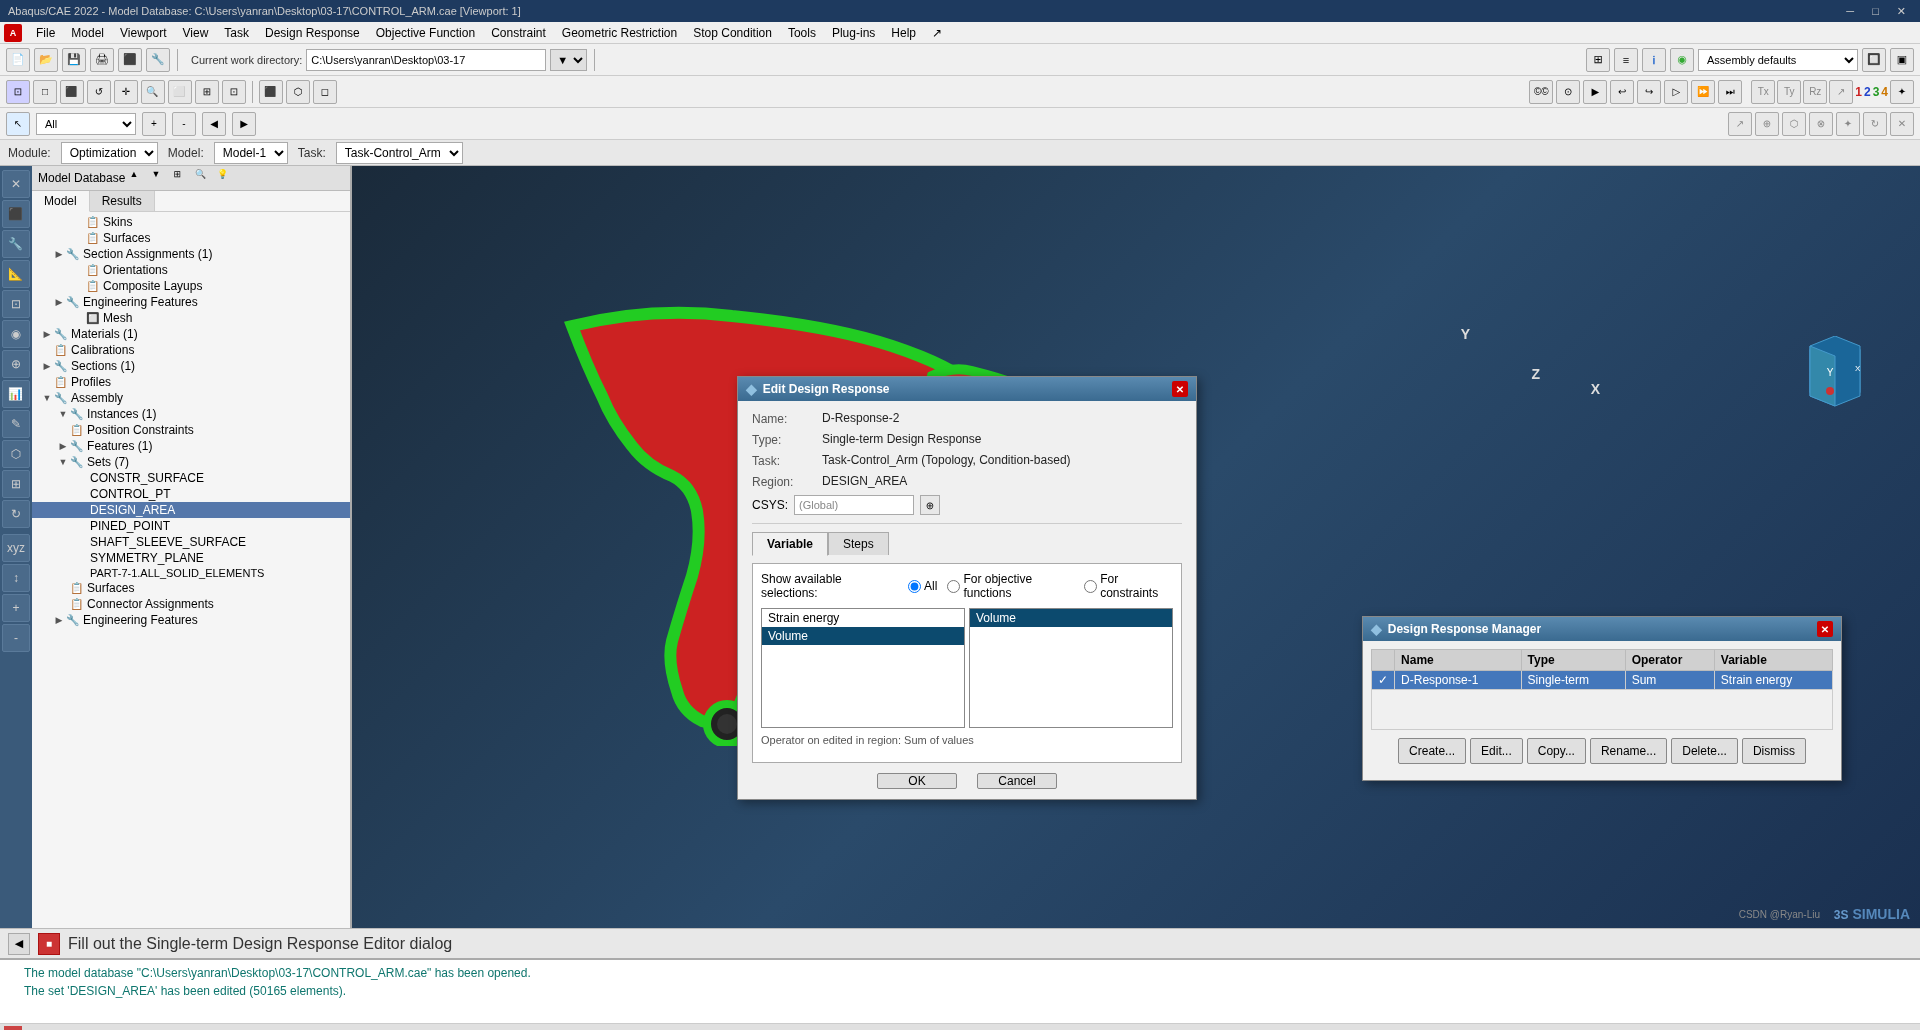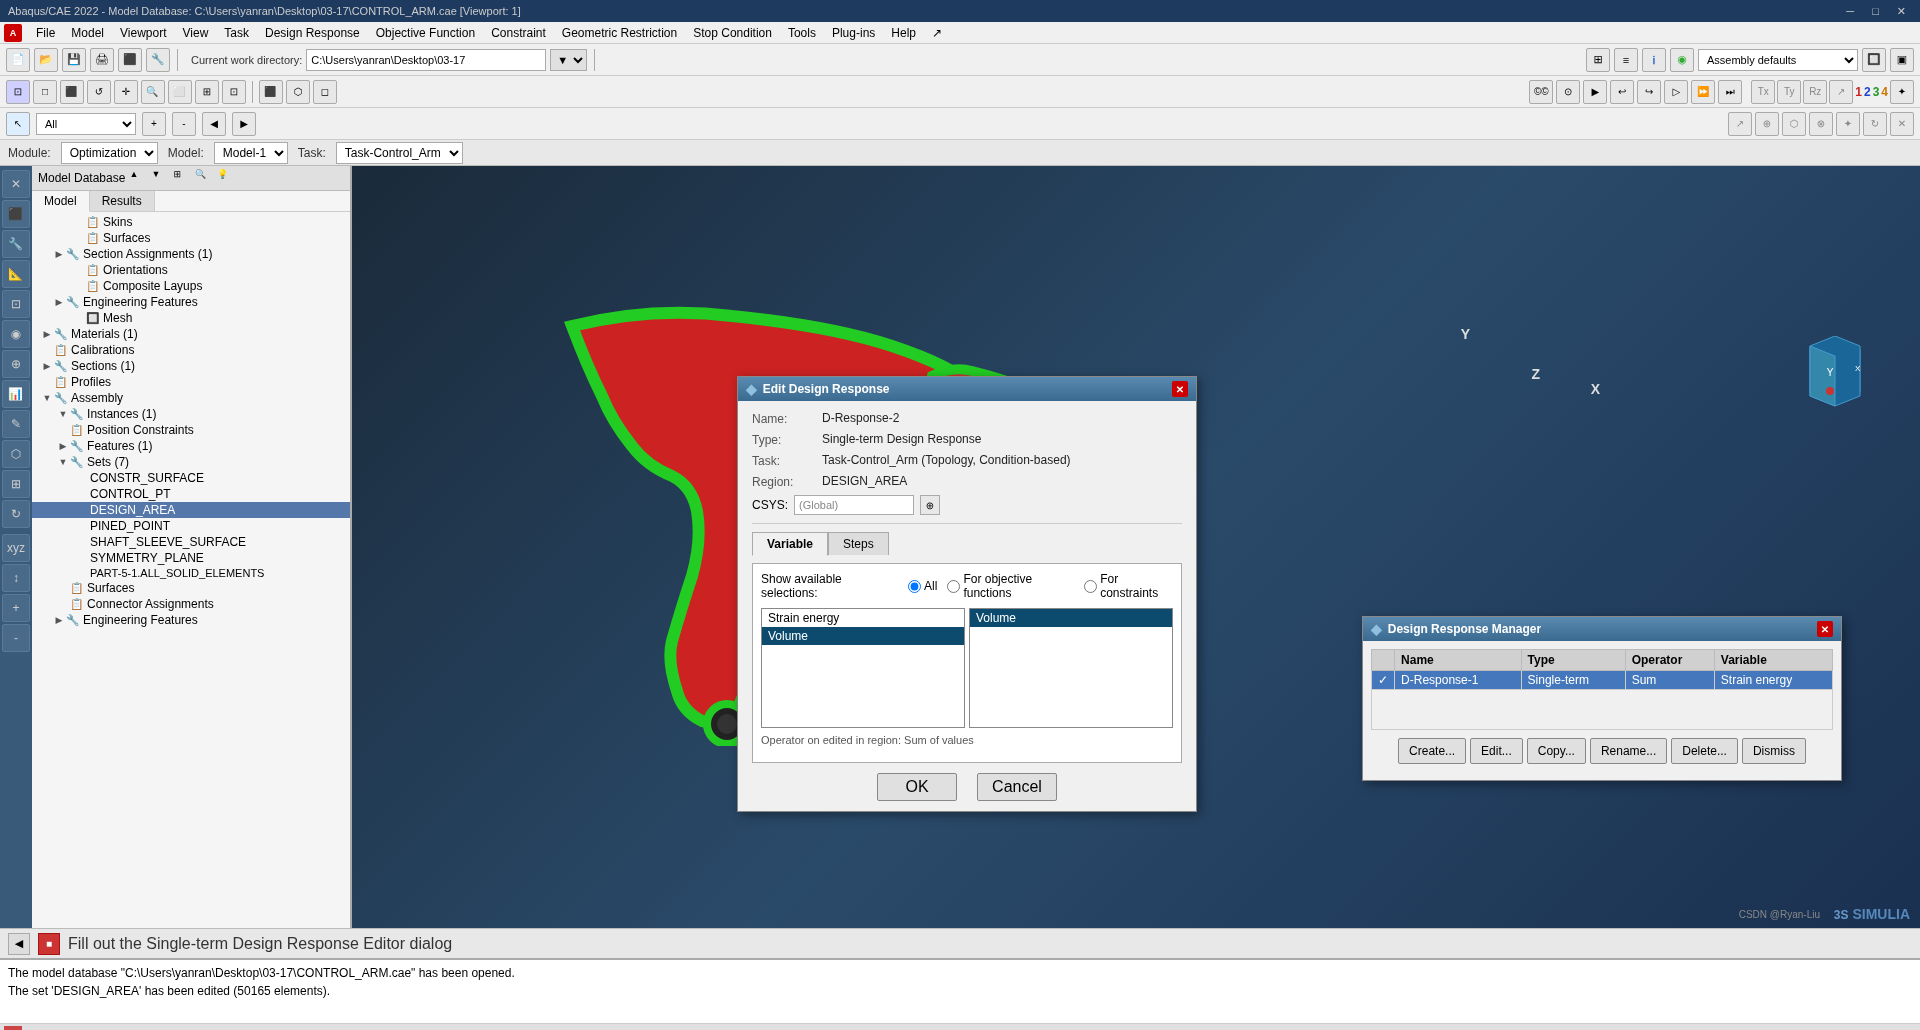--- a/index.html
+++ b/index.html
@@ -58,21 +58,21 @@
     .tree-item .expand-icon { width: 14px; display: inline-flex; align-items: center; justify-content: center; font-size: 9px; color: #555; cursor: pointer; }
 
     
     #viewport { flex: 1; background: linear-gradient(135deg, #1a2a3a 0%, #2a4a6a 50%, #1a3050 100%); position: relative; overflow: hidden; }
 
     
     #left-icons { width: 32px; background: #3a5a7a; display: flex; flex-direction: column; align-items: center; padding-top: 4px; gap: 2px; }
     #left-icons .icon-btn { width: 28px; height: 28px; background: #4a6a8a; border: 1px solid #5a7a9a; cursor: pointer; display: flex; align-items: center; justify-content: center; color: #ccc; font-size: 12px; border-radius: 2px; }
 
     
-    #message-area { background: white; height: 65px; border-top: 2px solid #aaa; padding: 4px 8px; font-size: 12px; color: #000000; overflow-y: auto; }
+    #message-area { background: white; height: 65px; border-top: 2px solid #aaa; padding: 4px 24px; font-size: 12px; color: #0f766e; overflow-y: auto; }
     #message-area .msg-line { line-height: 1.5; }
 
     
     #edit-design-response-dialog {
       position: absolute;
       top: 210px;
       left: 385px;
       width: 460px;
       background: #f0f0f0;
       border: 1px solid #888;
@@ -102,21 +102,21 @@
     .dialog-tab.active { background: #f0f0f0; border-bottom: 1px solid #f0f0f0; margin-bottom: -1px; font-weight: bold; }
     .dialog-tab-content { border: 1px solid #aaa; background: white; padding: 8px; }
     .selections-row { display: flex; align-items: center; gap: 10px; margin-bottom: 8px; font-size: 12px; }
     .radio-label { display: flex; align-items: center; gap: 3px; cursor: pointer; font-size: 12px; }
     .two-col { display: flex; gap: 4px; }
     .list-box { border: 1px solid #888; background: white; flex: 1; height: 120px; overflow-y: auto; }
     .list-box .list-item { padding: 2px 6px; cursor: pointer; font-size: 12px; white-space: nowrap; }
     .list-box .list-item.selected { background: #0c4a6e; color: white; }
     .operator-text { font-size: 11px; color: #555; margin-top: 6px; margin-bottom: 8px; }
     .dialog-buttons { display: flex; justify-content: center; gap: 20px; margin-top: 10px; }
-    .dlg-btn { width: 80px; height: 28px; background: #e0e0e0; border: 1px solid #888; cursor: pointer; font-size: 16px; border-radius: 2px; }
+    .dlg-btn { width: 80px; height: 16px; background: #e0e0e0; border: 1px solid #888; cursor: pointer; font-size: 12px; border-radius: 2px; }
 
     
     #design-response-manager {
       position: absolute;
       top: 450px;
       left: 1010px;
       width: 480px;
       background: #f0f0f0;
       border: 1px solid #888;
       box-shadow: 3px 3px 10px rgba(0,0,0,0.4);
@@ -421,21 +421,21 @@
         <span>SHAFT_SLEEVE_SURFACE</span>
       </div>
       <div class="tree-item">
         <span class="indent" style="width:40px;"></span>
         <span class="expand-icon"></span>
         <span>SYMMETRY_PLANE</span>
       </div>
       <div class="tree-item">
         <span class="indent" style="width:40px;"></span>
         <span class="expand-icon"></span>
-        <span style="font-size:11px;">PART-5-1.ALL_SOLID_ELEMENTS</span>
+        <span style="font-size:11px;">PART-7-1.ALL_SOLID_ELEMENTS</span>
       </div>
       <div class="tree-item">
         <span class="indent" style="width:20px;"></span>
         <span class="expand-icon"></span>
         <span style="color:#888; font-size:11px;">📋</span>&nbsp;<span>Surfaces</span>
       </div>
       <div class="tree-item">
         <span class="indent" style="width:20px;"></span>
         <span class="expand-icon"></span>
         <span style="color:#888; font-size:11px;">📋</span>&nbsp;<span>Connector Assignments</span>

